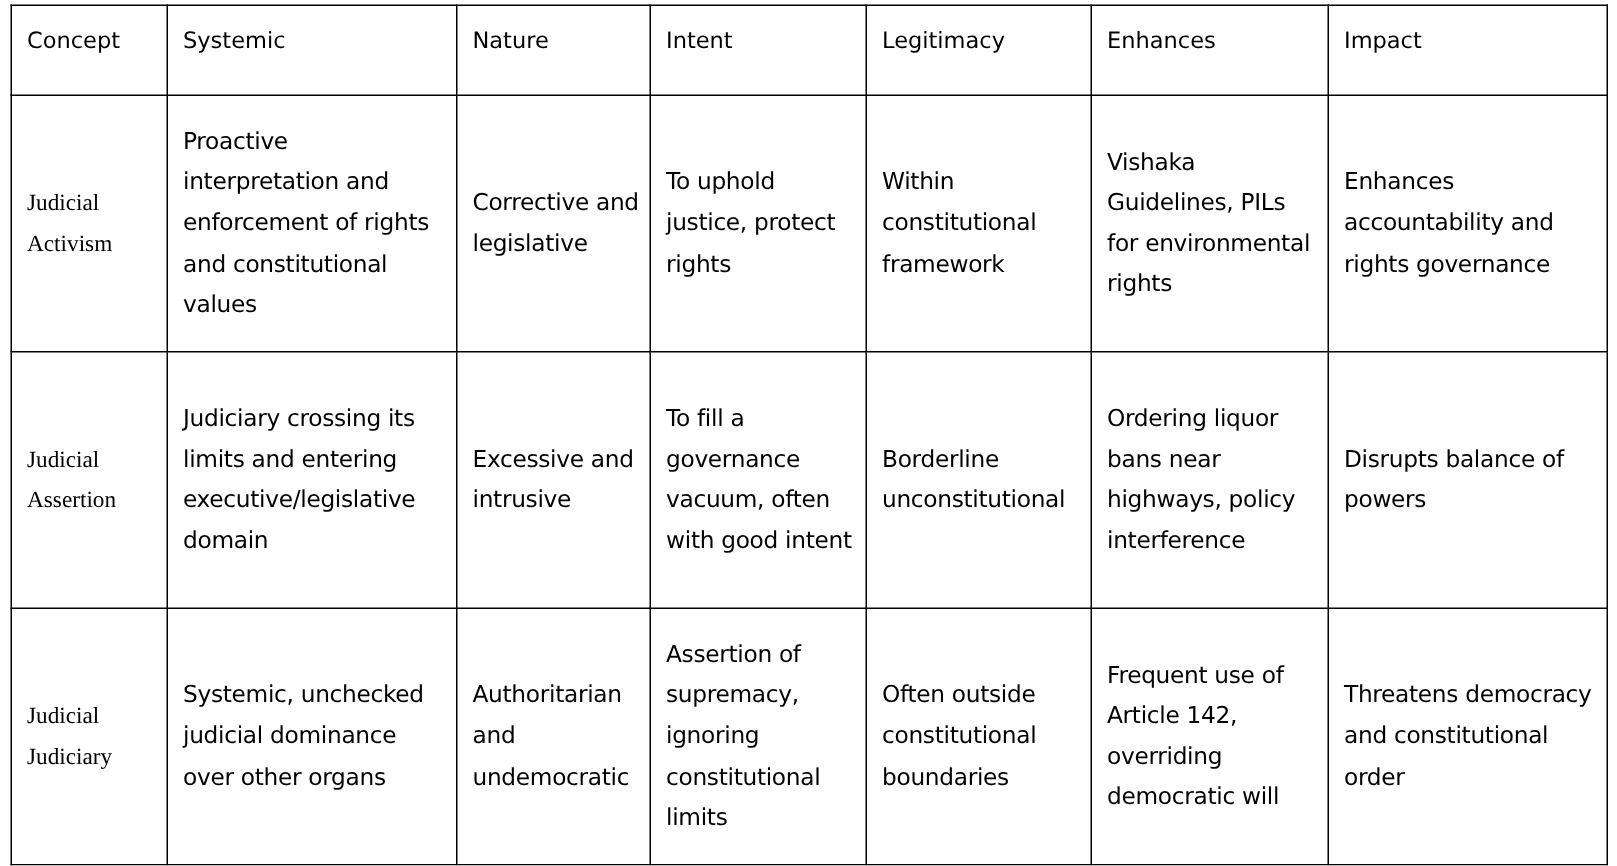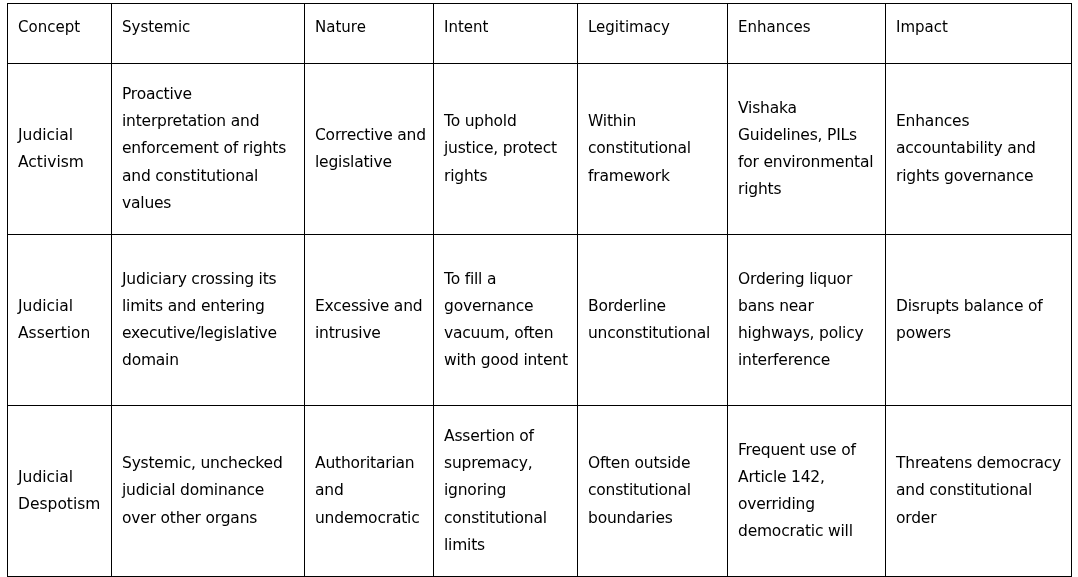--- a/index.html
+++ b/index.html
@@ -20,21 +20,21 @@
     word-wrap: break-word;
   }
   table.doc-table th {
     vertical-align: top;
     padding-top: 10px;
     font-weight: normal;
     font-size: 15px;
     height: 49px;
   }
   tr.body-row td { height: 170px; }
-  td.concept { font-weight: bold; vertical-align: bottom; padding-bottom: 27px; font-size: 15px; }
+  td.concept { font-weight: bold; vertical-align: bottom; padding-bottom: 27px; font-size: 15px; font-family: Liberation Serif, serif; }
   td.cell { letter-spacing: -0.2px; }
 </style>
 </head>
 <body>
 
 <table class="doc-table">
   <colgroup>
     <col style="width:104px">
       <col style="width:193px">
       <col style="width:129px">
@@ -67,21 +67,21 @@
     <tr class="body-row">
       <td class="concept">Judicial Assertion</td>
       <td class="cell">Judiciary crossing its limits and entering executive/legislative domain</td>
       <td class="cell">Excessive and intrusive</td>
       <td class="cell">To fill a governance vacuum, often with good intent</td>
       <td class="cell">Borderline unconstitutional</td>
       <td class="cell">Ordering liquor bans near highways, policy interference</td>
       <td class="cell">Disrupts balance of powers</td>
     </tr>
     <tr class="body-row">
-      <td class="concept">Judicial Despotism</td>
+      <td class="concept">Judicial Judiciary</td>
       <td class="cell">Systemic, unchecked judicial dominance over other organs</td>
       <td class="cell">Authoritarian and undemocratic</td>
       <td class="cell">Assertion of supremacy, ignoring constitutional limits</td>
       <td class="cell">Often outside constitutional boundaries</td>
       <td class="cell">Frequent use of Article 142, overriding democratic will</td>
       <td class="cell">Threatens democracy and constitutional order</td>
     </tr>
   </tbody>
 </table>
 

